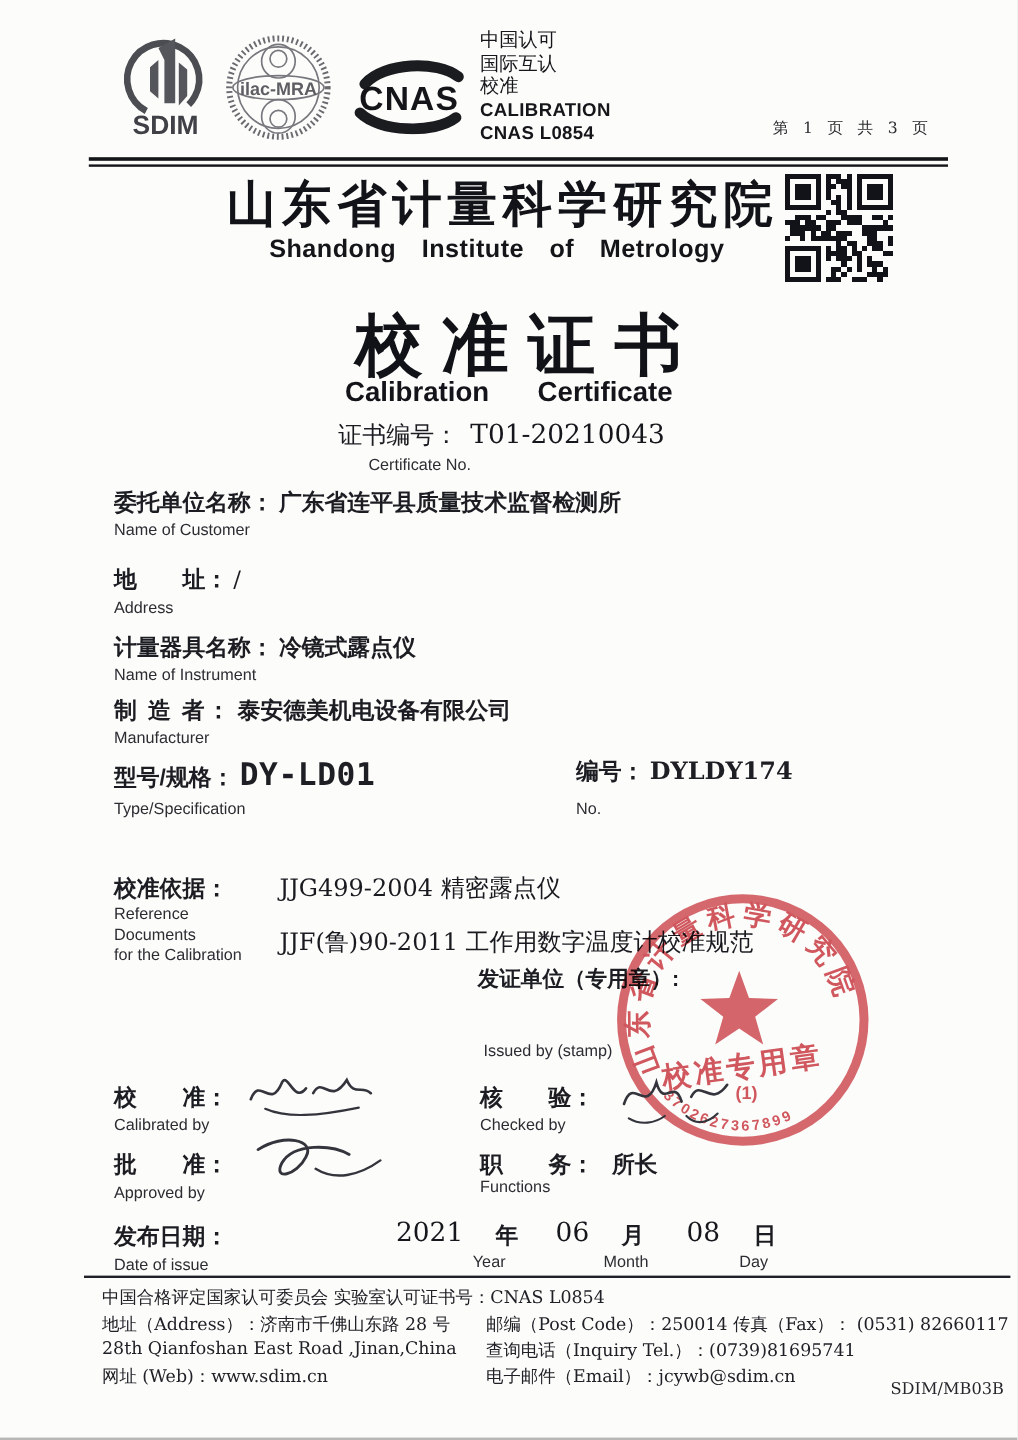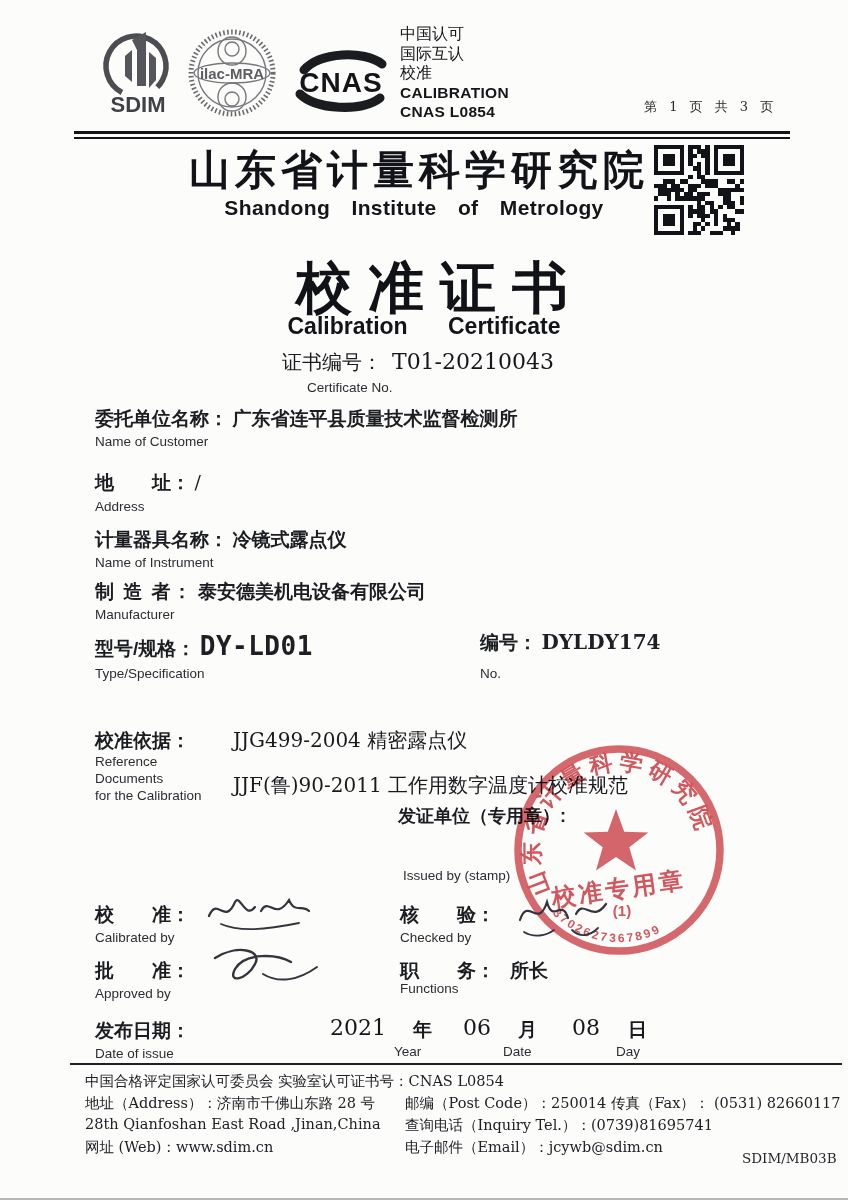--- a/index.html
+++ b/index.html
@@ -358,21 +358,21 @@
   <div class="abs cn-label" style="left:95px;top:1018px;">发布日期：</div>
   <div class="abs sub" style="left:95px;top:1046px;">Date of issue</div>
 
   <div class="abs date-num" style="left:330px;top:1015px;">2021</div>
   <div class="abs date-unit" style="left:413px;top:1017px;">年</div>
   <div class="abs date-num" style="left:463px;top:1015px;">06</div>
   <div class="abs date-unit" style="left:518px;top:1017px;">月</div>
   <div class="abs date-num" style="left:572px;top:1015px;">08</div>
   <div class="abs date-unit" style="left:628px;top:1017px;">日</div>
   <div class="abs sub" style="left:394px;top:1044px;">Year</div>
-  <div class="abs sub" style="left:503px;top:1044px;">Date</div>
+  <div class="abs sub" style="left:503px;top:1044px;">Month</div>
   <div class="abs sub" style="left:616px;top:1044px;">Day</div>
 
   <div class="abs rule-single" style="left:70px;top:1063px;width:772px;"></div>
 
   <div class="abs foot" style="left:85px;top:1072px;">中国合格评定国家认可委员会 实验室认可证书号：CNAS L0854</div>
   <div class="abs foot" style="left:85px;top:1094px;">地址（Address）：济南市千佛山东路 28 号</div>
   <div class="abs foot" style="left:405px;top:1094px;">邮编（Post Code）：250014 传真（Fax）： (0531) 82660117</div>
   <div class="abs foot" style="left:85px;top:1116px;">28th Qianfoshan East Road ,Jinan,China</div>
   <div class="abs foot" style="left:405px;top:1116px;">查询电话（Inquiry Tel.）：(0739)81695741</div>
   <div class="abs foot" style="left:85px;top:1138px;">网址 (Web)：www.sdim.cn</div>

